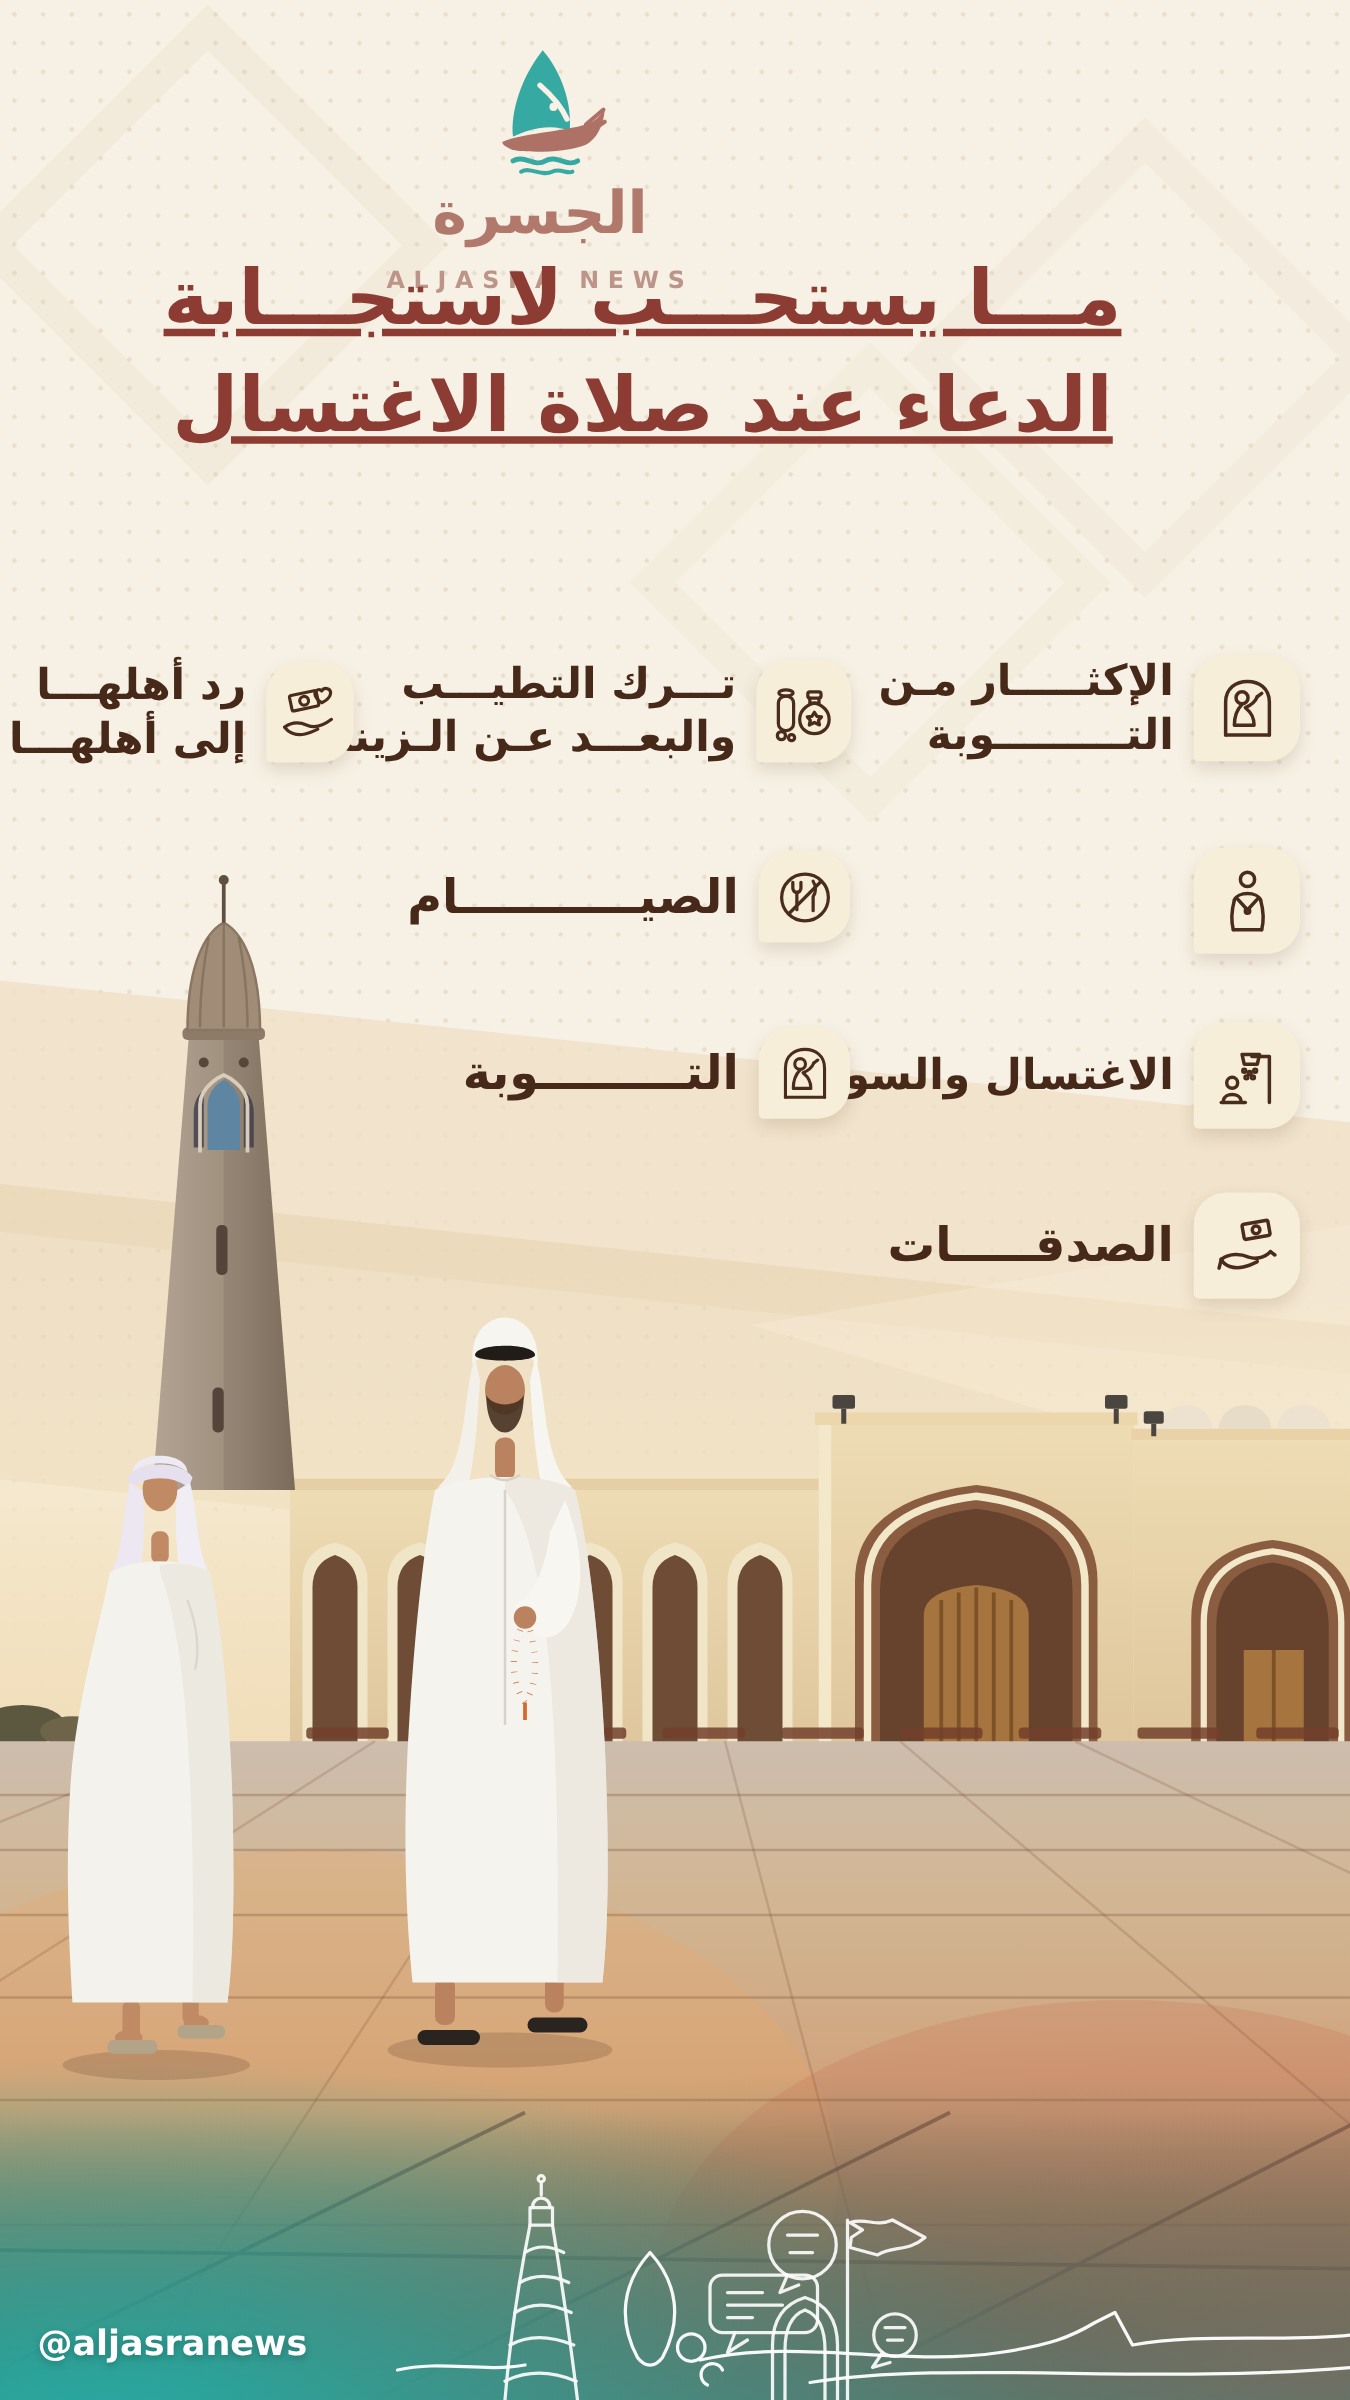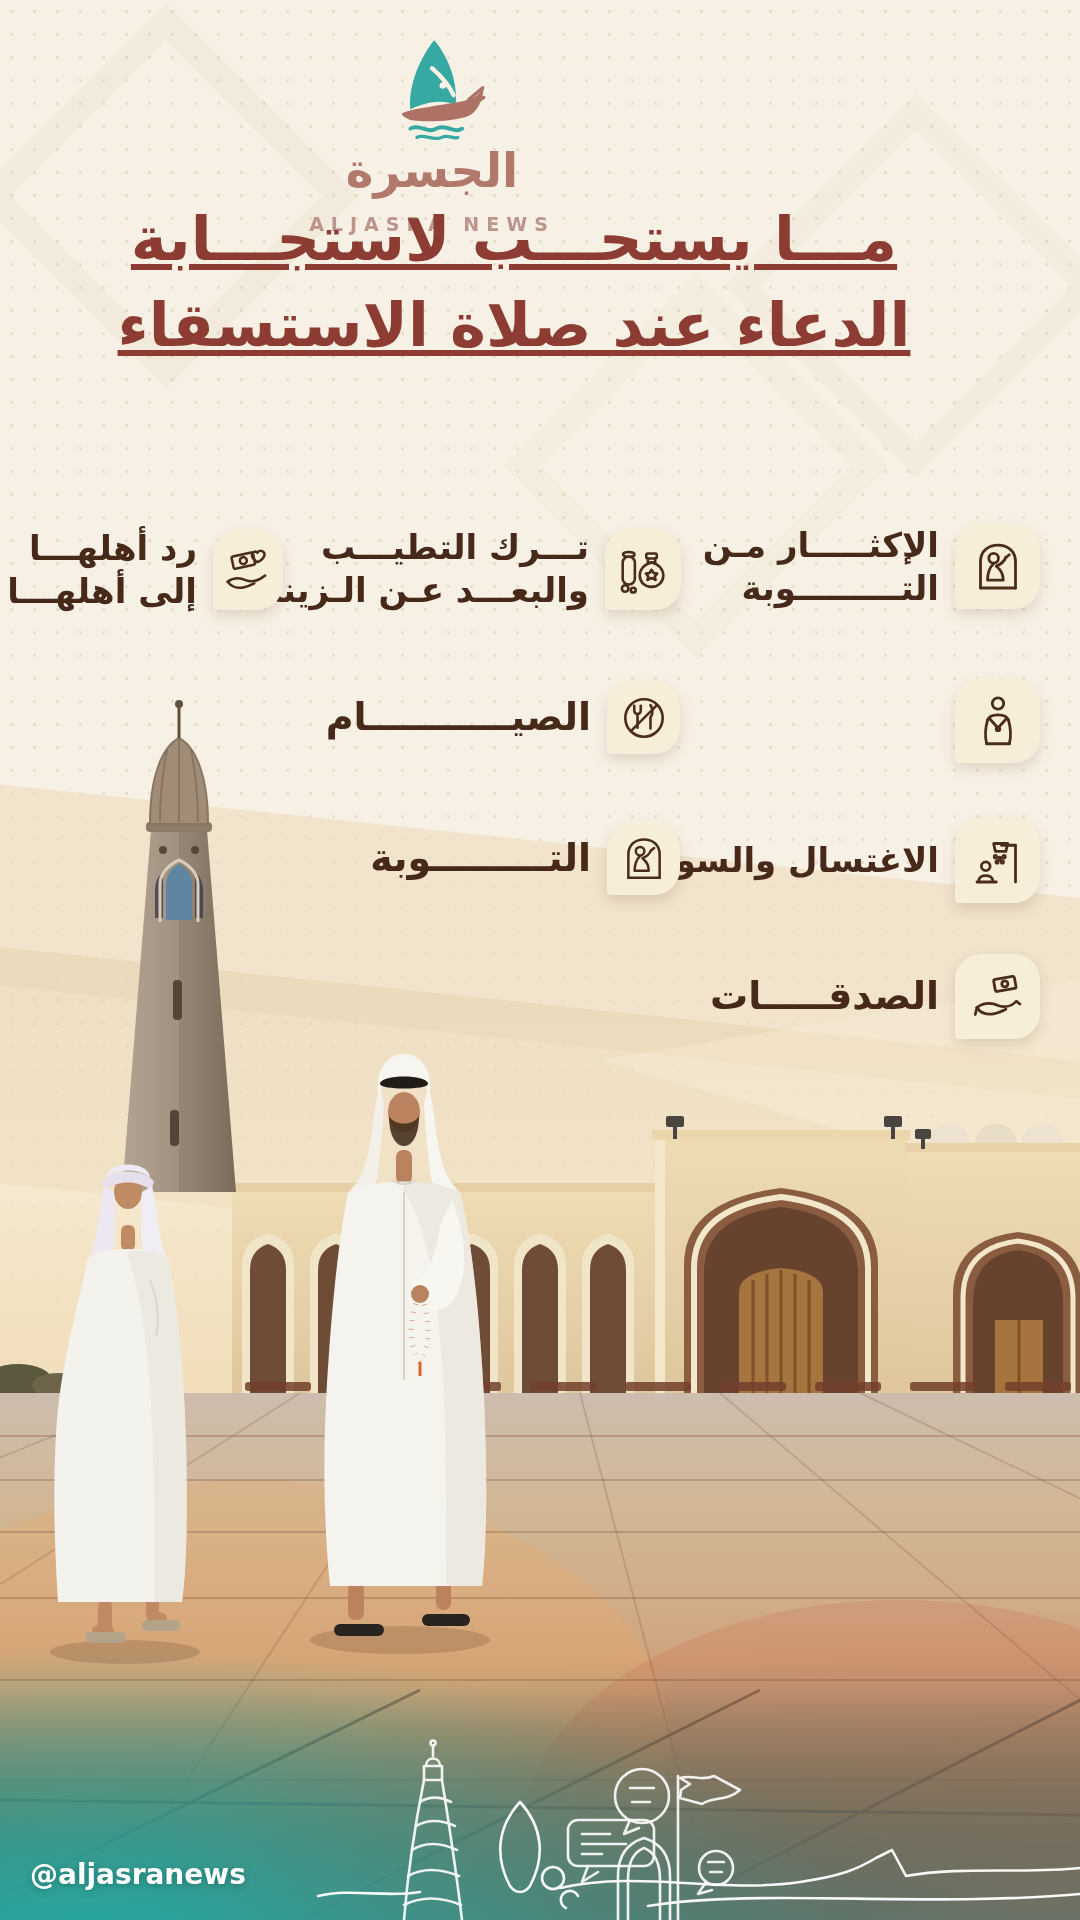--- a/index.html
+++ b/index.html
@@ -267,21 +267,21 @@
       <path d="M84,57 L97,46 M86,63 L98,55" stroke="#ad7265" stroke-width="3" fill="none" stroke-linecap="round"></path>
       <path d="M30,84 C38,79 46,89 54,84 C62,79 70,89 78,84" stroke="#36a9a2" stroke-width="3.6" fill="none" stroke-linecap="round"></path>
       <path d="M36,92 C43,88 51,96 59,92 C65,89 70,94 74,92" stroke="#36a9a2" stroke-width="3" fill="none" stroke-linecap="round"></path>
     </svg>
     <div class="wordmark">الجسرة</div>
     <div class="tagline">ALJASRA NEWS</div>
   </header>
 
   <h1 class="title">
     <span>مـــا يستحـــب لاستجـــابة</span>
-    <span>الدعاء عند صلاة الاستسقاء</span>
+    <span>الدعاء عند صلاة الاغتسال</span>
   </h1>
 
   <div class="item" style="right:40px;top:524px">
     <div class="icon-card" style="width:85px;height:85px">
       <svg width="56" height="56" viewBox="0 0 64 64">
           <use href="#i-pray"></use>
         </svg>
     </div>
     <div class="label">
       <span>الإكثـــــار مـن</span>

